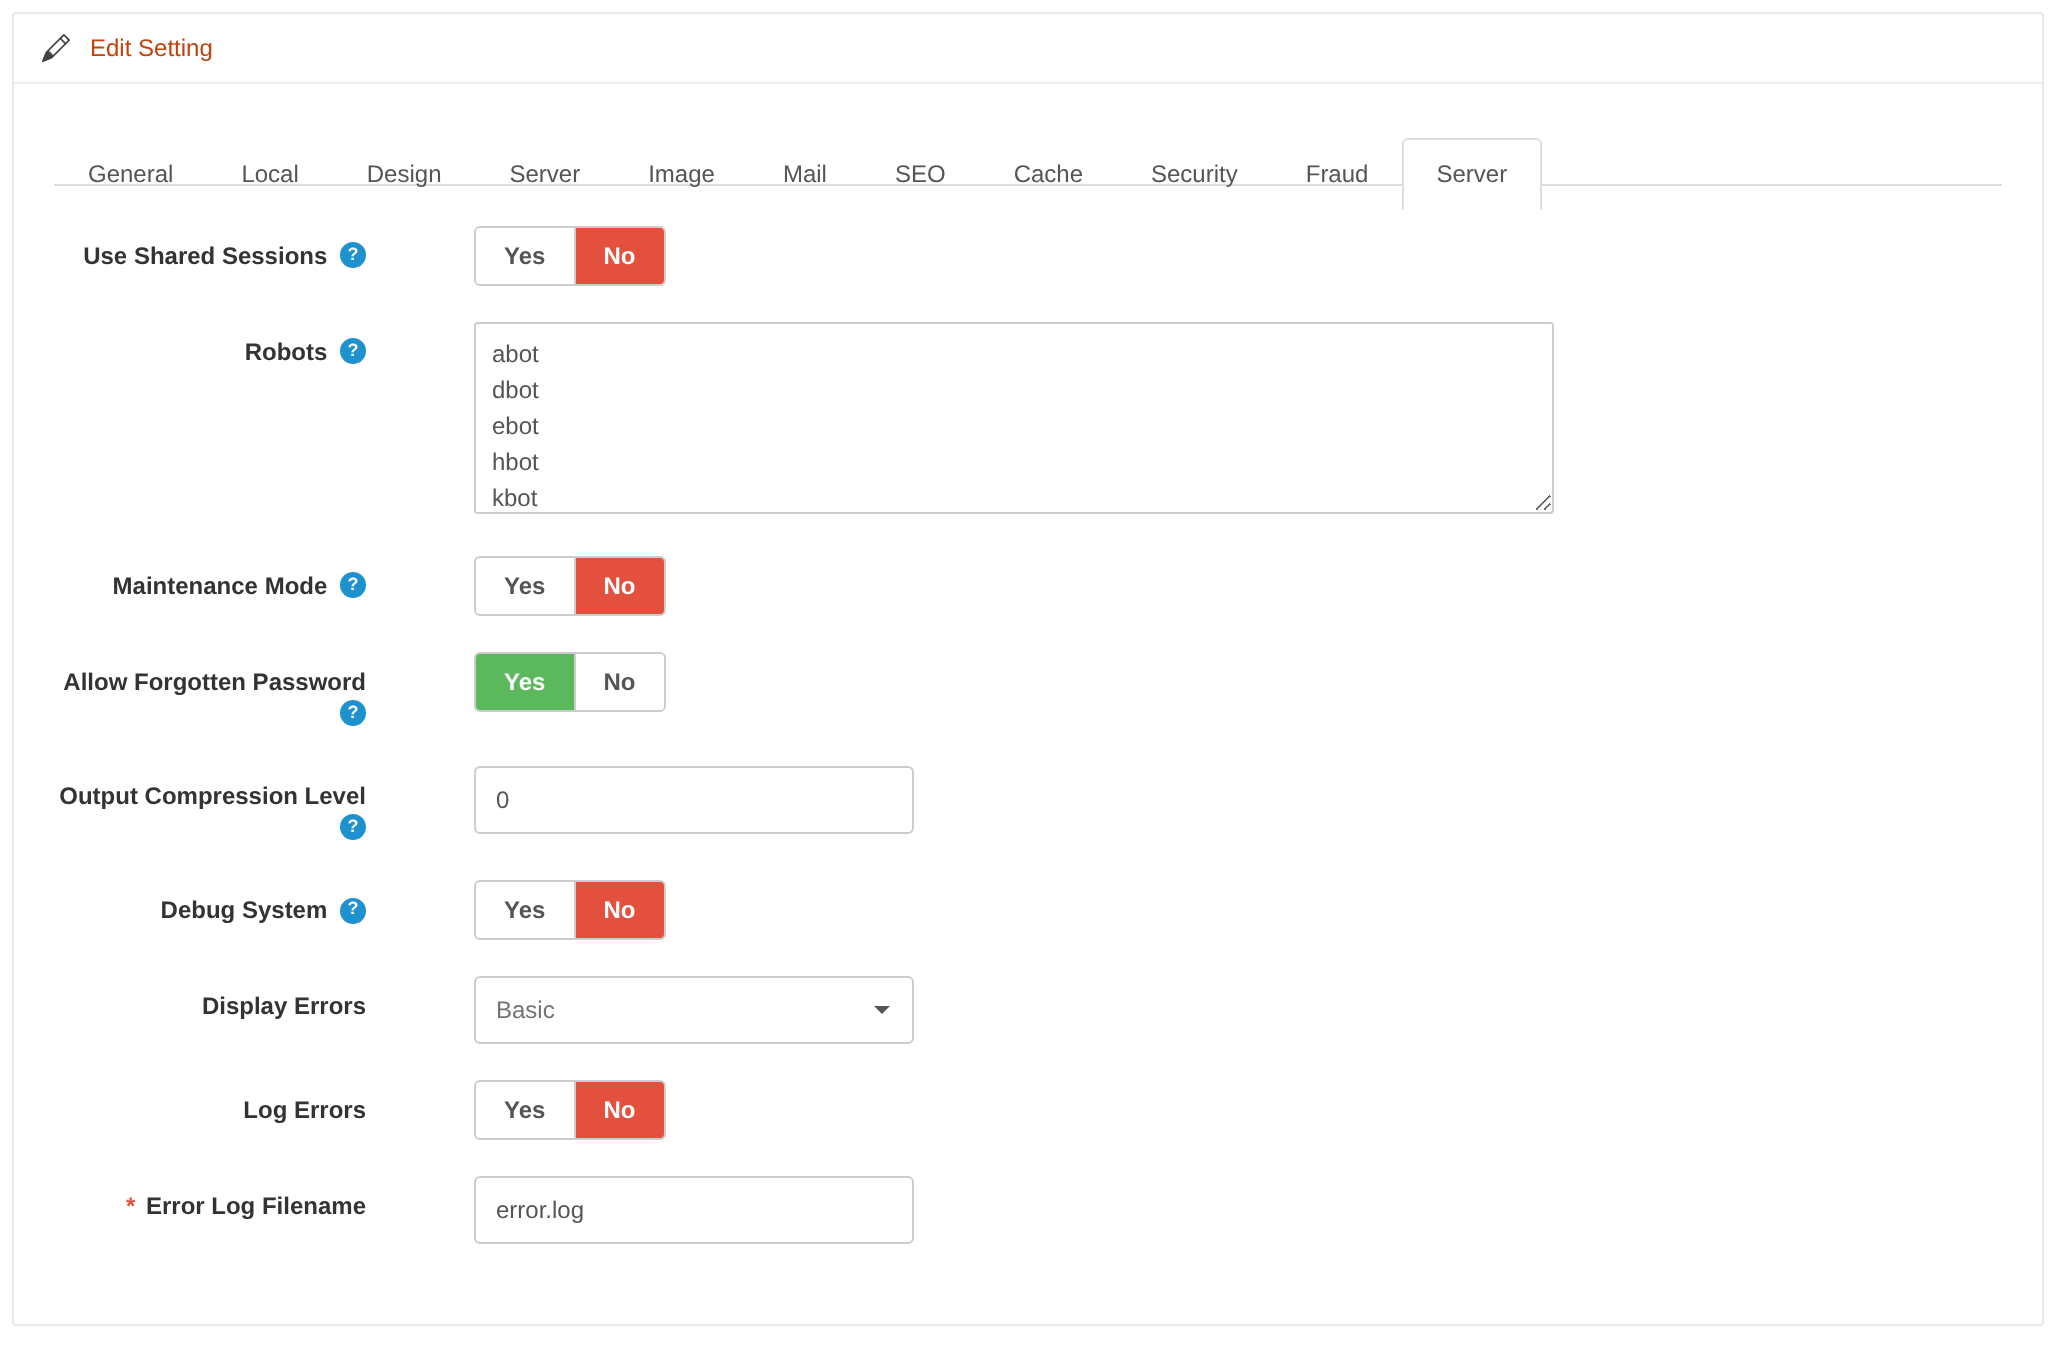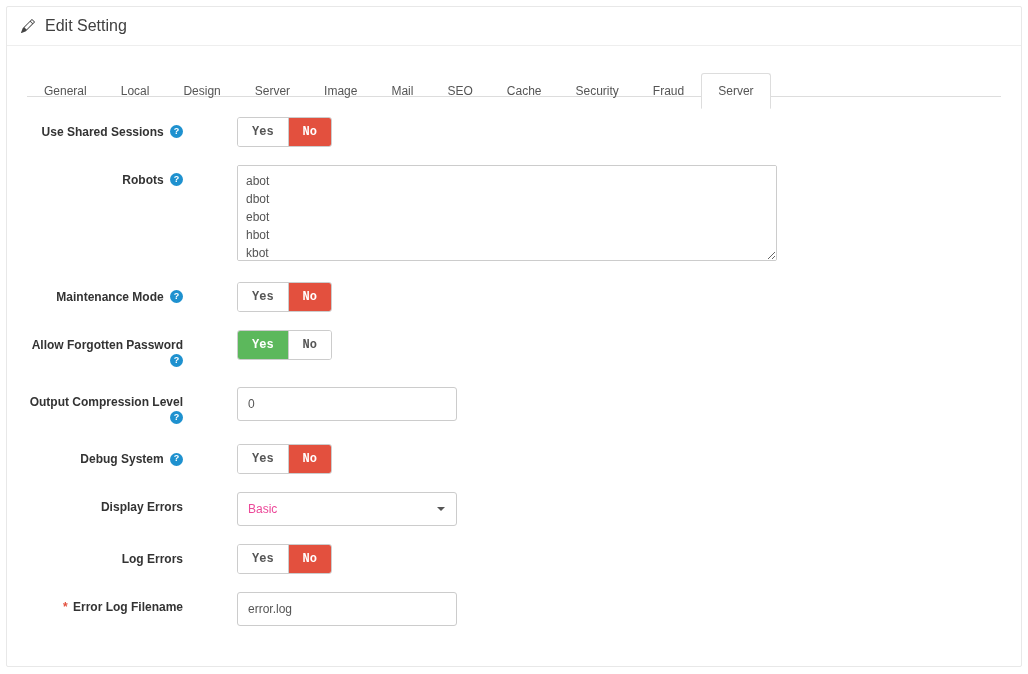--- a/index.html
+++ b/index.html
@@ -17,22 +17,22 @@
     background: #fff;
   }
   .panel-header {
     padding: 10px 14px;
     border-bottom: 1px solid #eee;
     display: flex;
     align-items: center;
     gap: 10px;
   }
   .panel-header .title {
-    font-size: 16px;
-    color: #404040;
+    font-size: 12px;
+    color: #c2410c;
     font-weight: 400;
   }
   .panel-body {
     padding: 14px 20px 22px 20px;
   }
   .tabs {
     display: flex;
     border-bottom: 1px solid #ddd;
     margin-bottom: 20px;
   }
@@ -102,21 +102,20 @@
   }
   .btn-toggle {
     padding: 8px 14px;
     font-size: 12px;
     font-weight: 700;
     border: none;
     background: #fff;
     color: #555;
     cursor: pointer;
     line-height: 1;
-    font-family: Liberation Mono, monospace;
   }
   .btn-toggle + .btn-toggle {
     border-left: 1px solid #ccc;
   }
   .btn-toggle.active-red {
     background: #e3503e;
     color: #fff;
   }
   .btn-toggle.active-green {
     background: #5cb85c;
@@ -149,21 +148,21 @@
     display: inline-block;
     width: 220px;
   }
   select.select-input {
     width: 100%;
     height: 34px;
     border: 1px solid #ccc;
     border-radius: 3px;
     padding: 6px 10px;
     font-size: 12px;
-    color: #ec4899;
+    color: #737373;
     background: #fff;
     appearance: none;
     -webkit-appearance: none;
     cursor: pointer;
   }
   .select-caret {
     position: absolute;
     right: 12px;
     top: 50%;
     transform: translateY(-50%);

